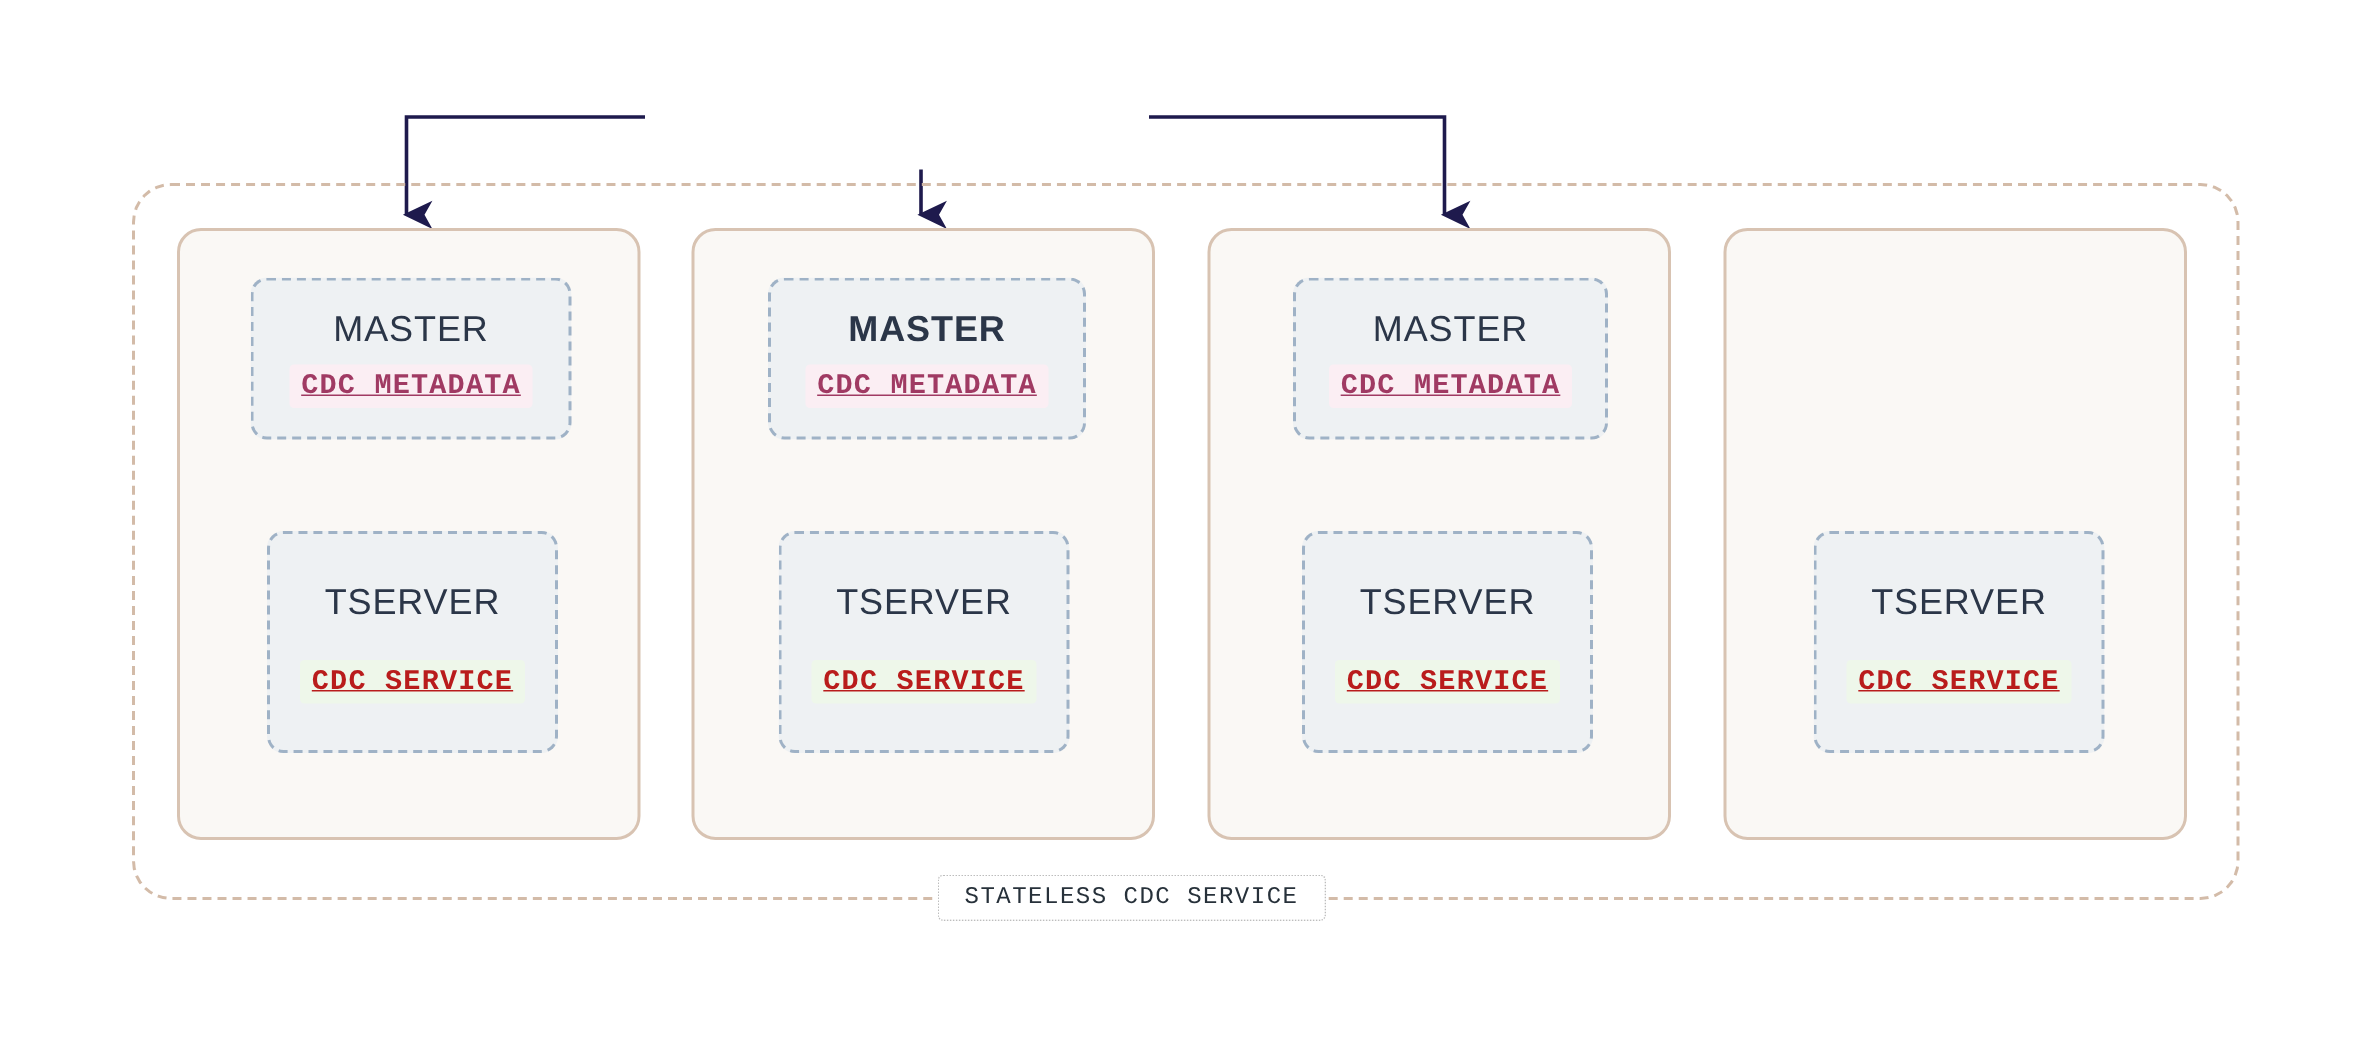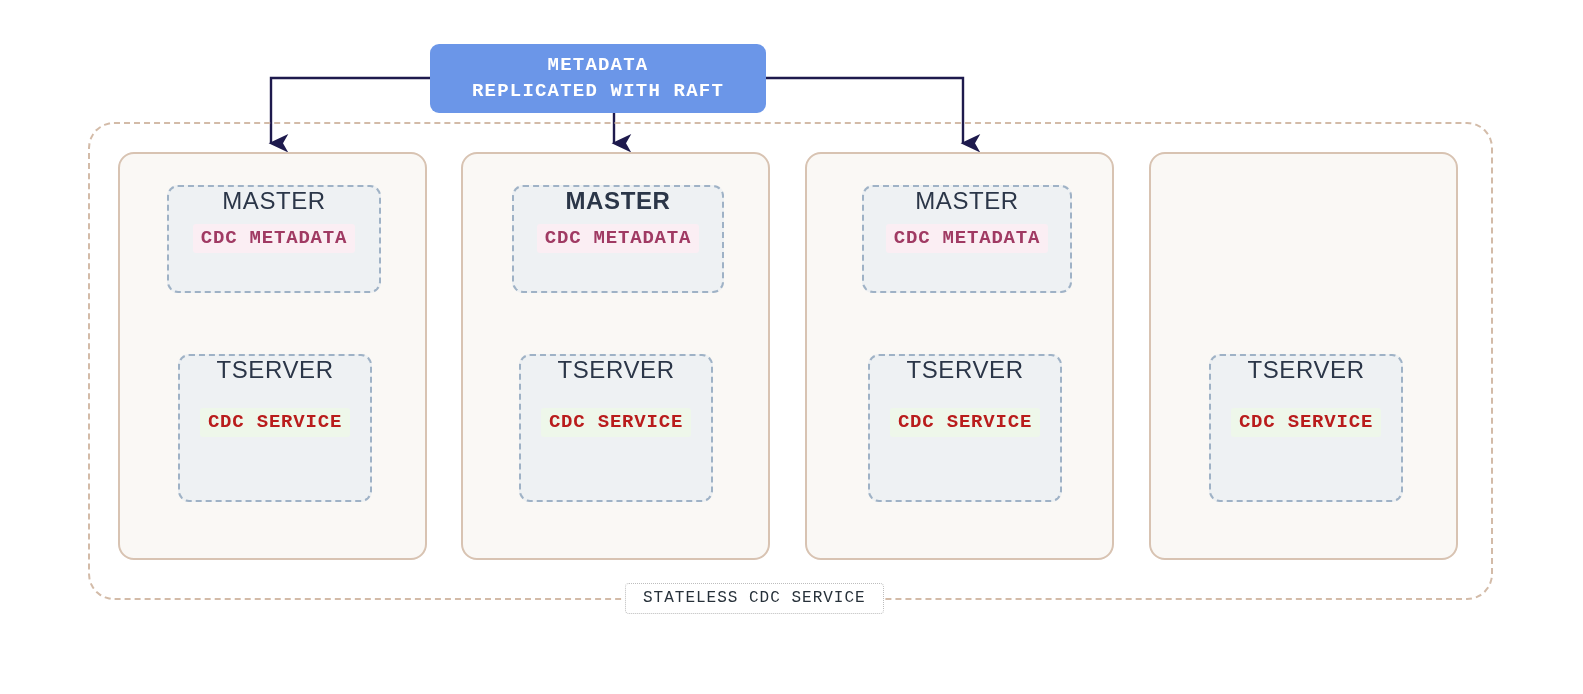--- a/index.html
+++ b/index.html
@@ -90,39 +90,40 @@
   
   .proc-box {
     position: absolute;
     background: #eef1f3;
     border: 2px dashed #9fb2c6;
     border-radius: 11px;
     box-sizing: border-box;
     display: flex;
     flex-direction: column;
     align-items: center;
-    justify-content: flex-start;
+    justify-content: center;
   }
   .proc-title {
     color: #2b3648;
     font-family: "Liberation Sans", sans-serif;
     font-size: 24px;
     letter-spacing: 0.6px;
     white-space: nowrap;
   }
   .proc-title.is-leader { font-weight: bold; }
   .proc-tag {
     margin-top: 9px;
     font-family: "Liberation Mono", monospace;
     font-size: 19px;
     font-weight: bold;
     letter-spacing: 0.8px;
     padding: 3px 8px 4px 8px;
     border-radius: 3px;
     white-space: nowrap;
+    text-decoration: underline;
   }
   .tag-metadata {
     color: #a03a63;
     background: #fbeef3;
   }
   .tag-service {
     color: #b91c1c;
     background: #eef7ea;
   }
 </style>
@@ -138,24 +139,20 @@
       </marker>
     </defs>
 
     <path d="M430,78 L271,78 L271,143" fill="none" stroke="#1e1a4d" stroke-width="2.4" marker-end="url(#arrowhead)"></path>
 
     <path d="M614,113 L614,143" fill="none" stroke="#1e1a4d" stroke-width="2.4" marker-end="url(#arrowhead)"></path>
 
     <path d="M766,78 L963,78 L963,143" fill="none" stroke="#1e1a4d" stroke-width="2.4" marker-end="url(#arrowhead)"></path>
   </svg>
 
-  <div class="meta-box">
-    <span class="meta-line">METADATA</span>
-    <span class="meta-line">REPLICATED WITH RAFT</span>
-  </div>
 
   <div class="outer-region"></div>
   <div class="outer-label">STATELESS CDC SERVICE</div>
 
   <div class="node-card" style="left:118px; top:152px; width:309px; height:408px;">
     <div class="proc-box" style="left:47px; top:31px; width:214px; height:108px;">
       <span class="proc-title">MASTER</span>
       <span class="proc-tag tag-metadata">CDC METADATA</span>
     </div>
     <div class="proc-box" style="left:58px; top:200px; width:194px; height:148px;">

